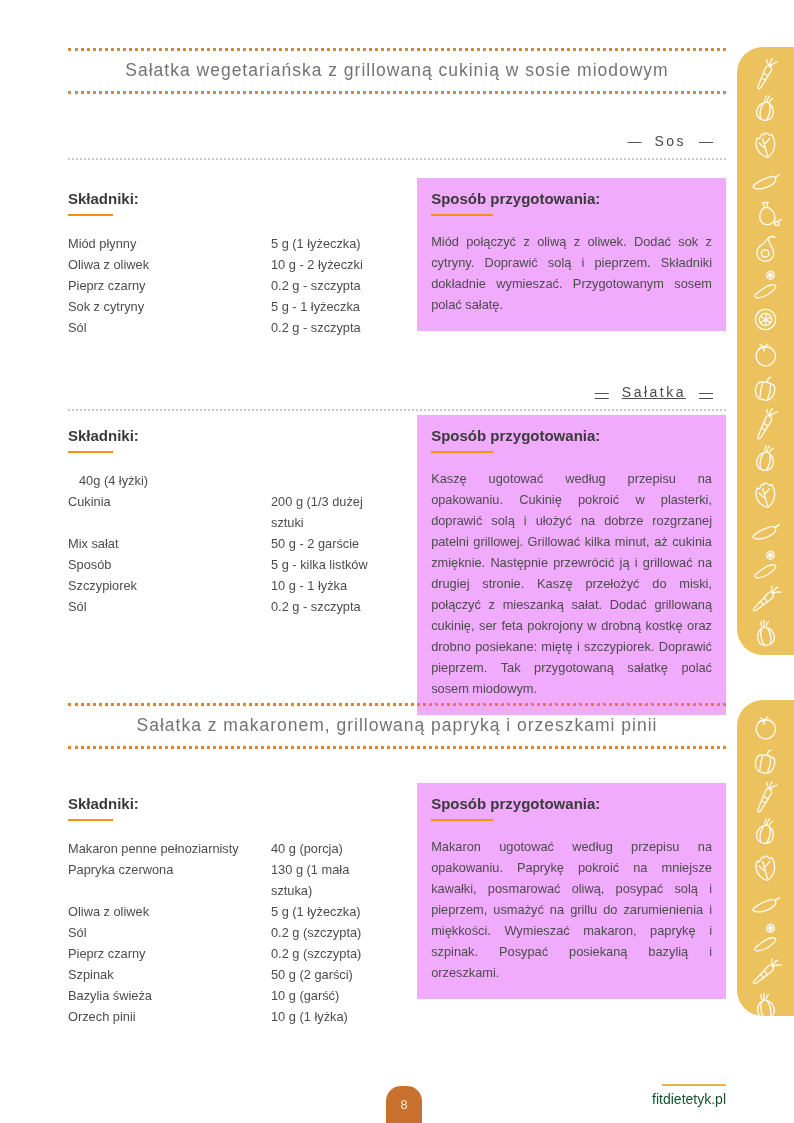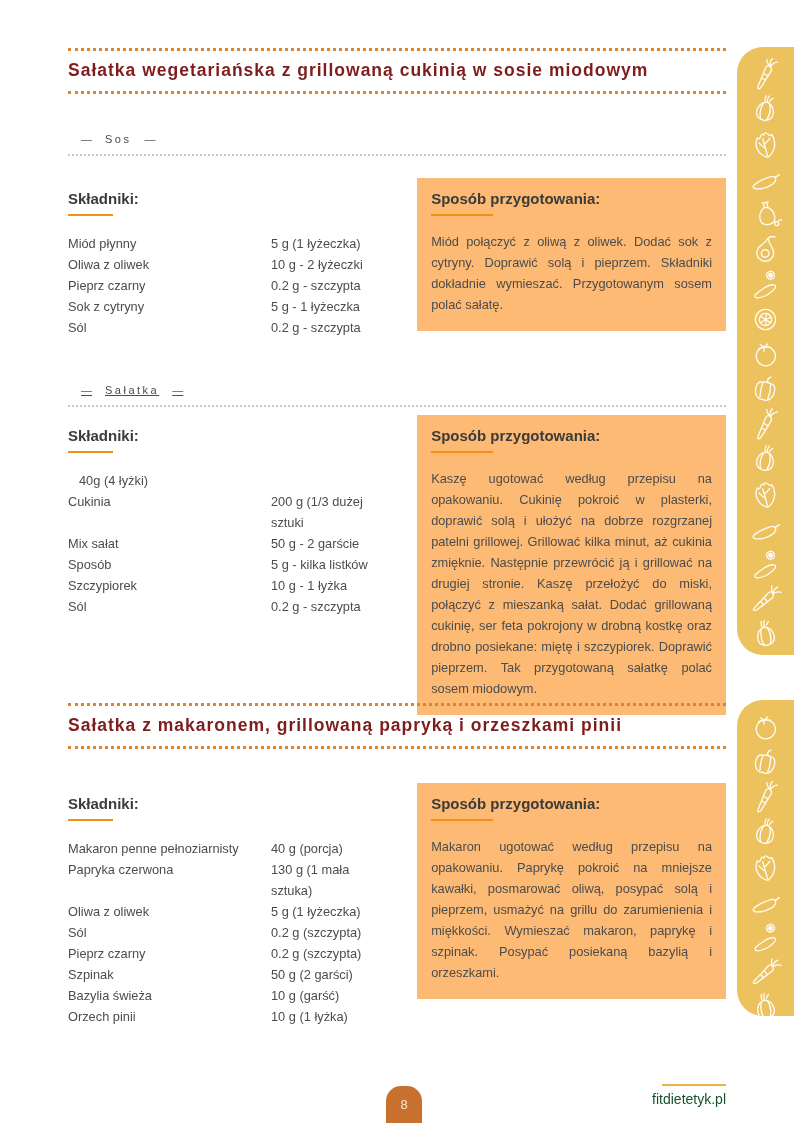--- a/index.html
+++ b/index.html
@@ -9,47 +9,47 @@
     background:#ffffff;
     font-family:"Liberation Sans","DejaVu Sans",sans-serif;
     overflow:hidden;
     color:#4c4c4c;
   }
   
   .title-block{position:absolute;left:68px;width:658px;}
   .dotted-orange{border-top:3px dotted #e08330;height:0;}
   .recipe-title{
     margin:0;padding:9px 0 10px 0;
-    text-align:left;
-    font-size:17.5px;font-weight:bold;letter-spacing:1px;
-    color:#7f1d1d;
+    text-align:center;
+    font-size:17.5px;font-weight:normal;letter-spacing:1px;
+    color:#737373;
   }
   
   .section-block{position:absolute;left:68px;width:658px;}
   .section-title{
-    text-align:left;font-size:11px;color:#4a4a4a;
+    text-align:right;font-size:14px;color:#4a4a4a;
     letter-spacing:2.5px;margin:0 0 9px 0;
   }
   .section-title .dash{color:#555;letter-spacing:0;margin:0 13px;}
   .dotted-gray{border-top:2px dotted #c9c9c9;height:0;}
   
   .cols{position:absolute;left:68px;width:658px;display:flex;align-items:flex-start;gap:36px;}
   .col-left{width:330px;padding-top:12px;box-sizing:border-box;}
   .col-right{width:324px;margin-left:auto;}
   h3.block-label{
     margin:0;font-size:15px;font-weight:bold;color:#3b3b3b;line-height:18px;
   }
   .accent-underline{width:45px;height:2px;background:#f39016;margin-top:6px;}
   .prep-box .accent-underline{width:62px;}
   .ing-list{margin-top:17px;}
   .ing-row{display:flex;line-height:21px;font-size:12.8px;color:#4c4c4c;}
   .ing-name{width:192px;flex:0 0 192px;}
   .ing-amt{flex:1;margin-left:11px;}
   .prep-box{
-    background:#fdba74;
+    background:#f0abfc;
     padding:12px 14px 16px 14px;
     box-sizing:border-box;
   }
   .prep-text{
     margin:15px 0 0 0;
     font-size:12.8px;line-height:21px;color:#4c4c4c;
     text-align:justify;
   }
   
   .veg-bar{

